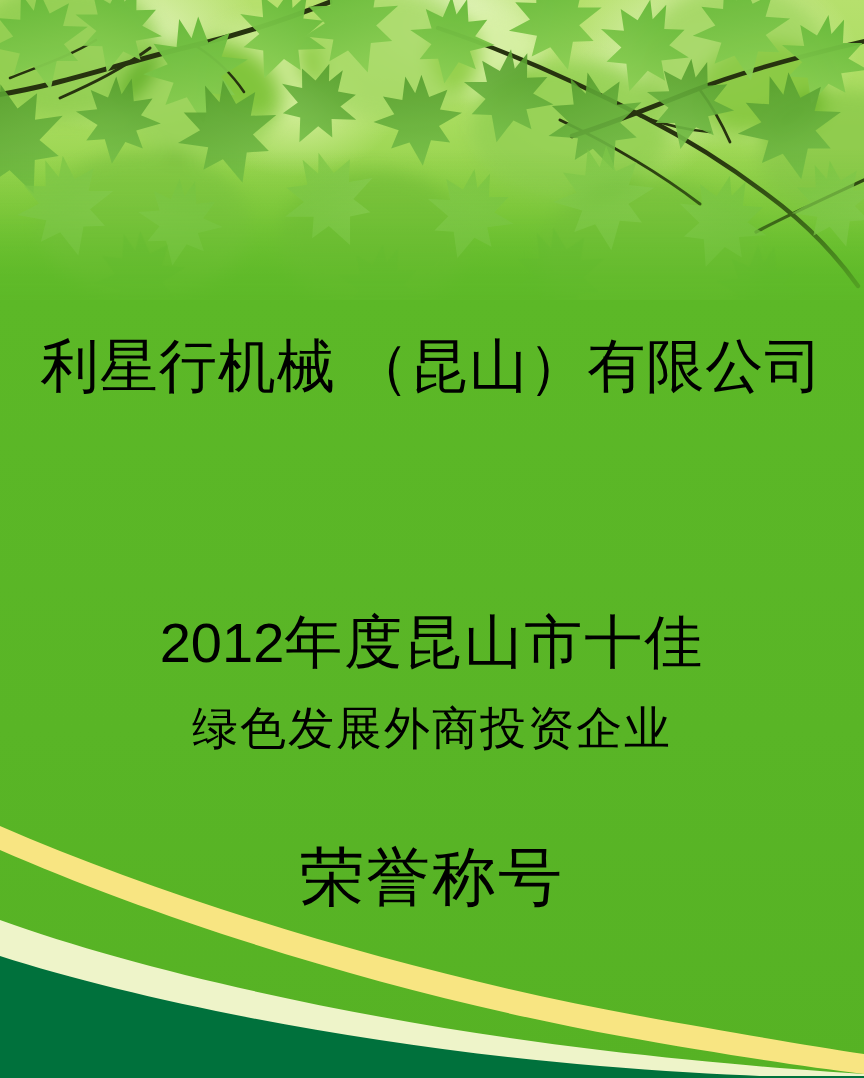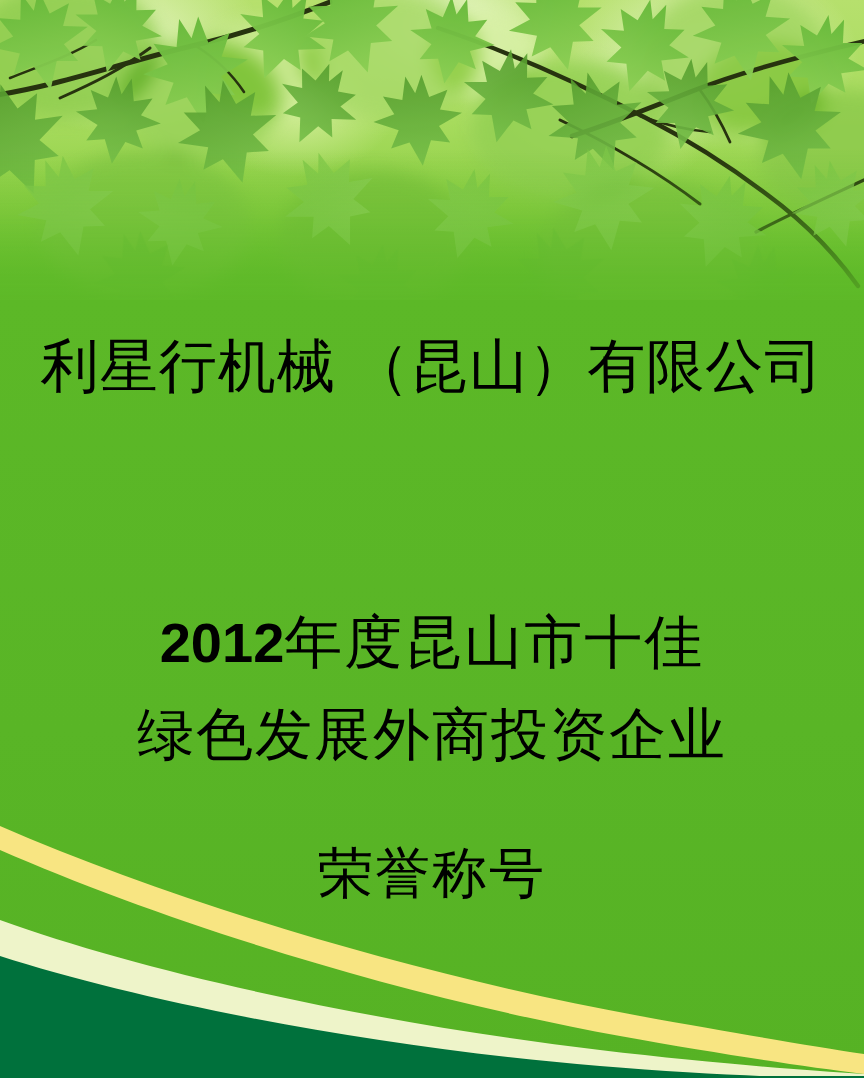--- a/index.html
+++ b/index.html
@@ -111,35 +111,35 @@
     letter-spacing: 1px;
   }
 
   .line-title-1 {
     top: 614px;
     font-size: 58px;
     letter-spacing: 2px;
   }
   .line-title-1 .year {
     font-family: "Liberation Sans", "DejaVu Sans", sans-serif;
-    font-weight: 700;
+    font-weight: 400;
     font-size: 56px;
     letter-spacing: 0px;
     margin-top: 29px;
   }
 
   .line-title-2 {
     top: 706px;
-    font-size: 57px;
+    font-size: 46px;
     letter-spacing: 2px;
   }
 
   .line-honor {
     top: 846px;
-    font-size: 55px;
+    font-size: 64px;
     letter-spacing: 2px;
   }
 
   
   .ribbon {
     position: absolute;
     left: 0;
     bottom: 0;
     width: 864px;
     height: 270px;

